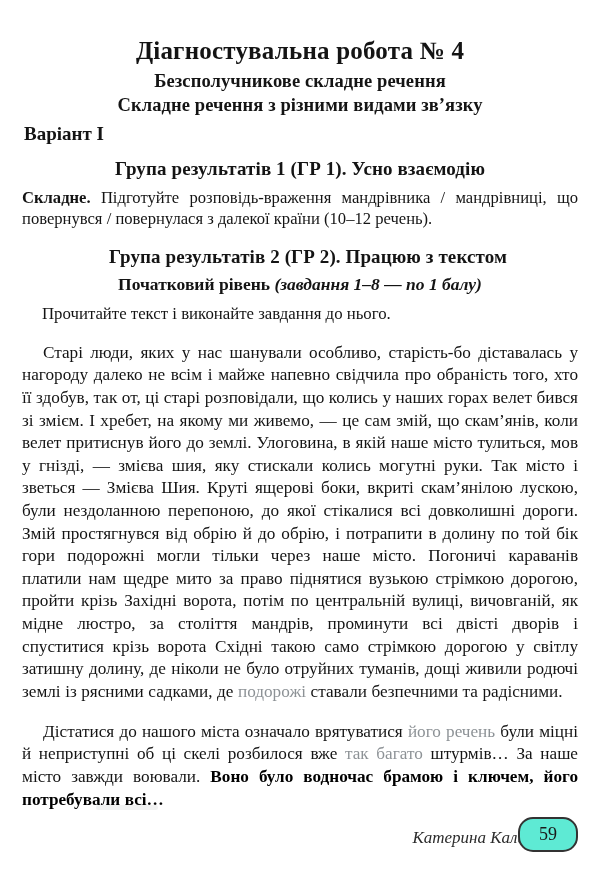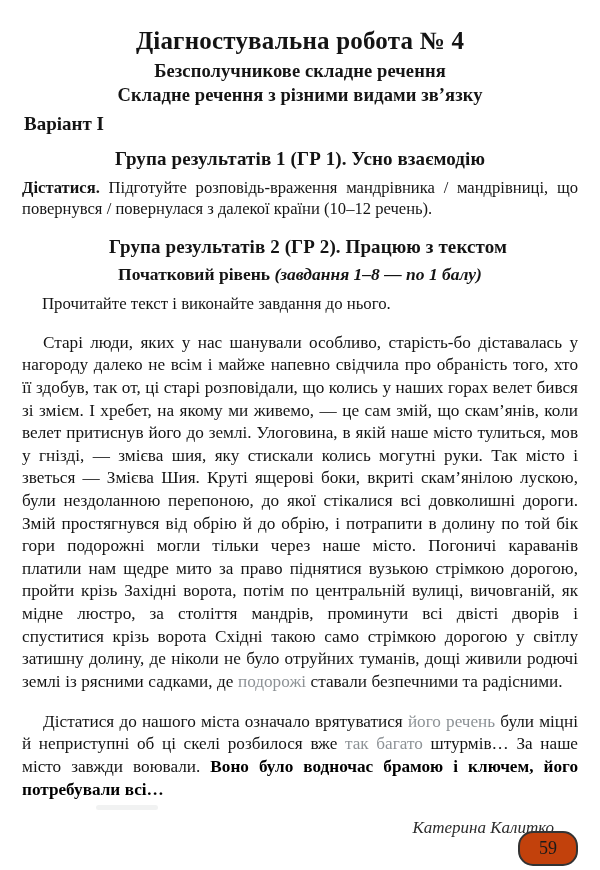--- a/index.html
+++ b/index.html
@@ -18,21 +18,21 @@
   .page {
     position: relative;
     width: 600px;
     height: 870px;
     padding: 0;
     box-sizing: border-box;
   }
 
   
   .title-block {
-    padding-top: 26px;
+    padding-top: 36px;
     text-align: center;
   }
   .doc-title {
     font-size: 25px;
     font-weight: bold;
     letter-spacing: 0.2px;
     line-height: 1.18;
     margin: 0 0 4px 0;
   }
   .doc-subtitle {
@@ -154,31 +154,31 @@
     font-size: 17px;
     margin-top: 9px;
     padding-right: 24px;
     color: #2b2b2b;
   }
 
   
   .page-number {
     position: absolute;
     right: 22px;
-    bottom: 4px;
+    bottom: 18px;
     width: 56px;
     height: 31px;
     border: 2px solid #333333;
     border-radius: 15px;
     display: flex;
     align-items: center;
     justify-content: center;
     font-size: 18px;
     color: #1a1a1a;
-    background: #c2410c;
+    background: #5eead4;
   }
 
   
   .smudge {
     position: absolute;
     left: 96px;
     bottom: 60px;
     width: 62px;
     height: 5px;
     background: rgba(120,124,128,0.10);
@@ -196,21 +196,21 @@
     <div class="doc-subtitle second">Складне речення з різними видами зв’язку</div>
   </div>
 
   <div class="variant-row">
     <div class="variant-label">Варіант I</div>
   </div>
 
   <div class="group-heading">Група результатів 1 (ГР 1). Усно взаємодію</div>
 
   <div class="body-area">
-    <p class="task-line"><span class="lead">Дістатися.</span><span> Підготуйте розповідь-враження мандрівника / мандрівниці, що повернувся / повернулася з далекої країни (10–12 речень).</span></p>
+    <p class="task-line"><span class="lead">Складне.</span><span> Підготуйте розповідь-враження мандрівника / мандрівниці, що повернувся / повернулася з далекої країни (10–12 речень).</span></p>
   </div>
 
   <div class="group-heading gr2">Група результатів 2 (ГР 2). Працюю з текстом</div>
 
   <div class="level-heading"><span>Початковий рівень</span><span class="paren"> (завдання 1–8 — по 1 балу)</span></div>
 
   <div class="body-area">
     <p class="instruction">Прочитайте текст і виконайте завдання до нього.</p>
 
     <p class="story p1"><span>Старі люди, яких у нас шанували особливо, старість-бо діставалась у нагороду далеко не всім і майже напевно свідчила про обраність того, хто її здобув, так от, ці старі розповідали, що колись у наших горах велет бився зі змієм. І хребет, на якому ми живемо, — це сам змій, що скам’янів, коли велет притиснув його до землі. Улоговина, в якій наше місто тулиться, мов у гнізді, — змієва шия, яку стискали колись могутні руки. Так місто і зветься — Змієва Шия. Круті ящерові боки, вкриті скам’янілою лускою, були нездоланною перепоною, до якої стікалися всі довколишні дороги. Змій простягнувся від обрію й до обрію, і потрапити в долину по той бік гори подорожні могли тільки через наше місто. Погоничі караванів платили нам щедре мито за право піднятися вузькою стрімкою дорогою, пройти крізь Західні ворота, потім по центральній вулиці, вичовганій, як мідне люстро, за століття мандрів, проминути всі двісті дворів і спуститися крізь ворота Східні такою само стрімкою дорогою у світлу затишну долину, де ніколи не було отруйних туманів, дощі живили родючі землі із рясними садками, де </span><span class="faded">подорожі</span><span> ставали безпечними та радісними.</span></p>

